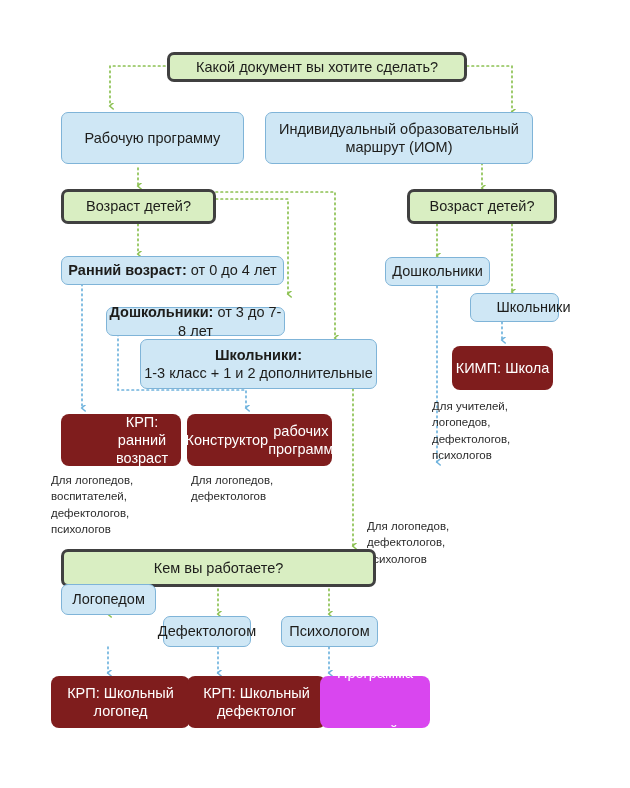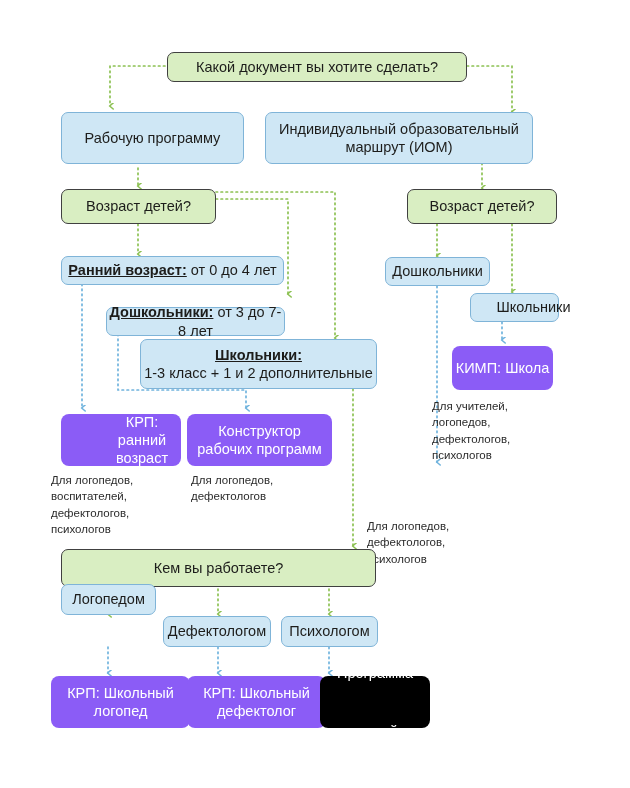--- a/index.html
+++ b/index.html
@@ -31,57 +31,56 @@
     display: flex;
     align-items: center;
     justify-content: center;
     text-align: center;
     border-radius: 7px;
     line-height: 1.25;
     z-index: 2;
   }
   .node-green {
     background: #d9eec2;
-    border: 1px solid #404040;
+    border: 3px solid #404040;
     color: #1d1d1b;
     font-size: 14.5px;
   }
   .node-blue {
     background: #cfe7f5;
     border: 1px solid #7fb4d8;
     color: #1d1d1b;
     font-size: 14.5px;
   }
   .node-orange {
-    background: #8b5cf6;
+    background: #7f1d1d;
     border: none;
     color: #ffffff;
     font-size: 14.5px;
     border-radius: 8px;
   }
   .node-orange-pale {
-    background: #000000;
+    background: #d946ef;
     border: none;
     color: #ffffff;
     font-size: 14.5px;
     border-radius: 8px;
     gap: 40px;
   }
   .caption {
     position: absolute;
     box-sizing: border-box;
     text-align: left;
     font-size: 11.5px;
     line-height: 1.42;
     color: #2b2b2b;
     z-index: 2;
   }
   .bold-lead {
     font-weight: bold;
-    text-decoration: underline;
   }
 </style>
 </head>
 <body>
 
 <div id="canvas">
 
   <svg id="links" viewBox="0 0 630 788">
     <defs>
       <marker id="arrG" markerWidth="10" markerHeight="10" refX="3" refY="5.2" orient="auto" markerUnits="userSpaceOnUse">
@@ -179,21 +178,21 @@
 
   <div class="node node-blue" style="left:470px; top:293px; width:89px; height:29px;padding-left:38px;">
     <span>Школьники</span>
   </div>
 
   <div class="node node-orange" style="left:61px; top:414px; width:120px; height:52px; flex-direction:column;padding-left:42px;">
     <span>КРП:</span>
     <span>ранний возраст</span>
   </div>
 
-  <div class="node node-orange" style="left:187px; top:414px; width:145px; height:52px; flex-direction:column;">
+  <div class="node node-orange" style="left:187px; top:414px; width:145px; height:52px; flex-direction:row;">
     <span>Конструктор</span>
     <span>рабочих программ</span>
   </div>
 
   <div class="caption" style="left:51px; top:472px; width:140px; white-space:pre-line;">Для логопедов,
 воспитателей,
 дефектологов,
 психологов</div>
 
   <div class="caption" style="left:191px; top:472px; width:137px; white-space:pre-line;">Для логопедов,
@@ -214,21 +213,21 @@
 психологов</div>
 
   <div class="node node-green" style="left:61px; top:549px; width:315px; height:38px;">
     <span>Кем вы работаете?</span>
   </div>
 
   <div class="node node-blue" style="left:61px; top:584px; width:95px; height:31px;">
     <span>Логопедом</span>
   </div>
 
-  <div class="node node-blue" style="left:163px; top:616px; width:108px; height:31px;">
+  <div class="node node-blue" style="left:163px; top:616px; width:88px; height:31px;">
     <span>Дефектологом</span>
   </div>
 
   <div class="node node-blue" style="left:281px; top:616px; width:97px; height:31px;">
     <span>Психологом</span>
   </div>
 
   <div class="node node-orange" style="left:51px; top:676px; width:139px; height:52px; flex-direction:column;">
     <span>КРП: Школьный</span>
     <span>логопед</span>

